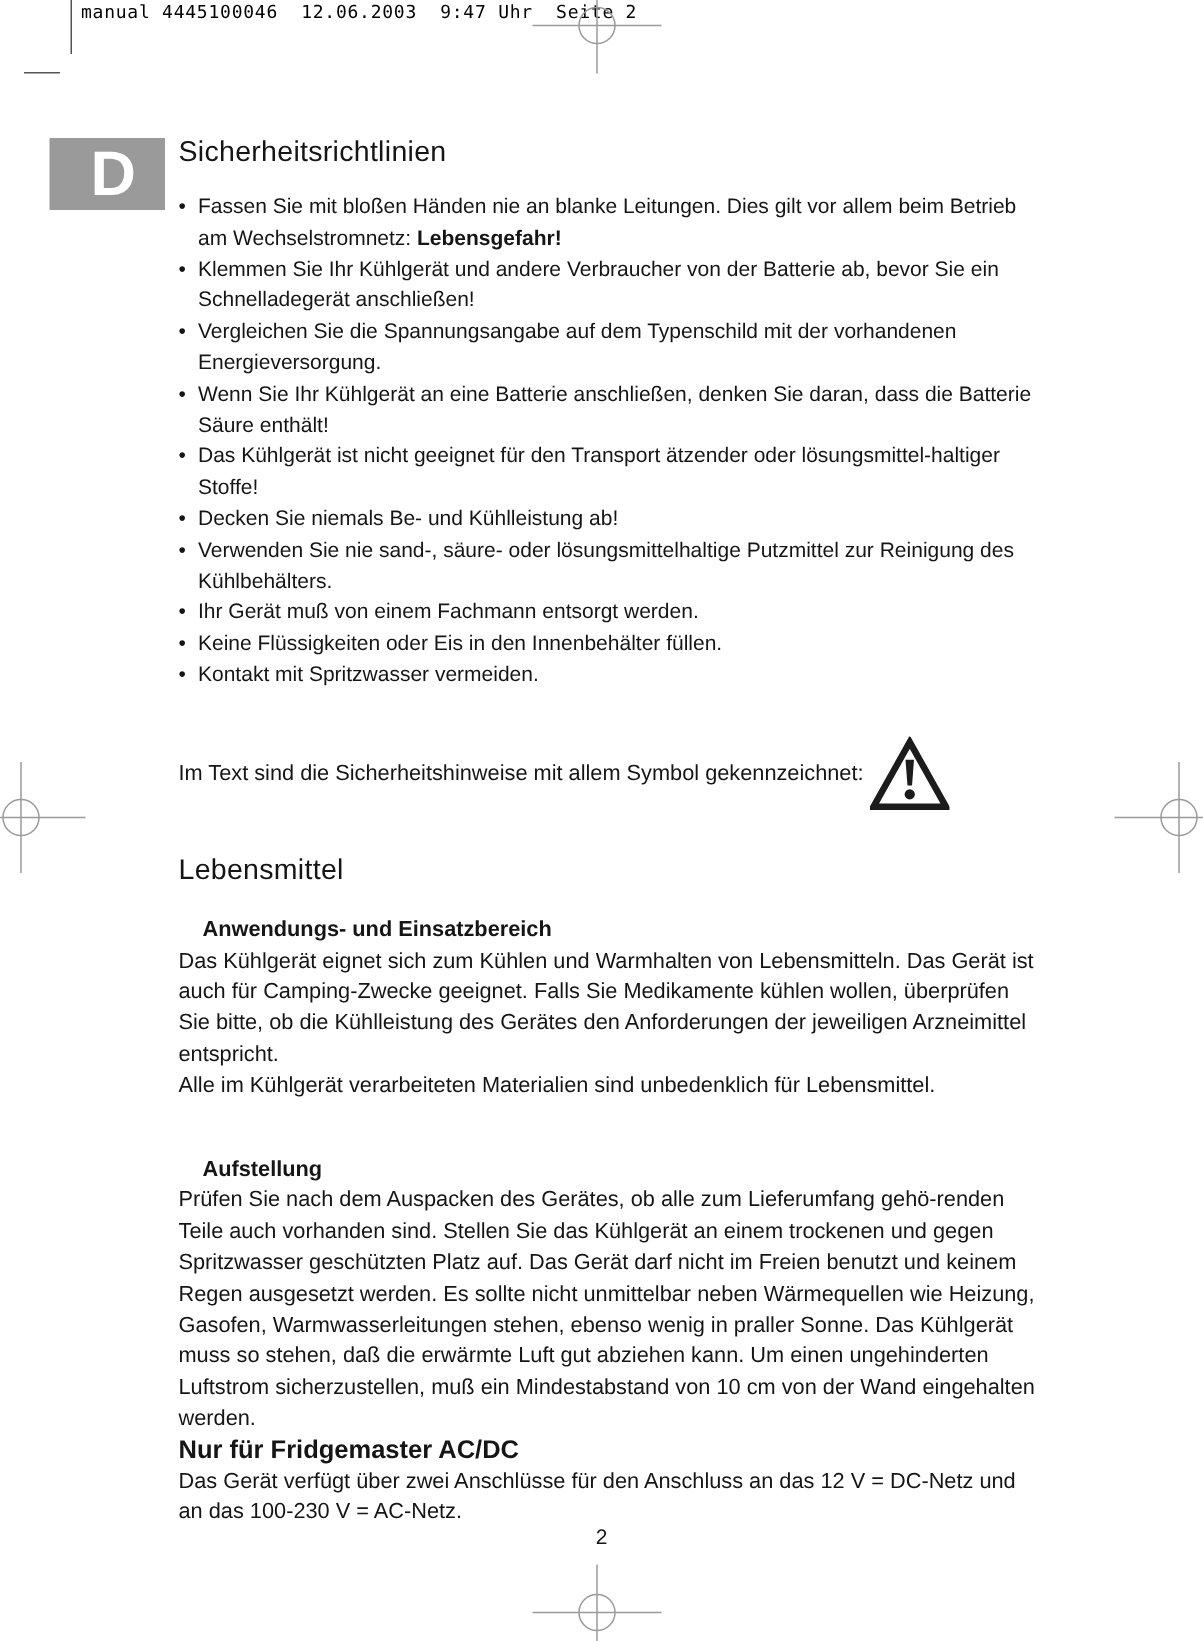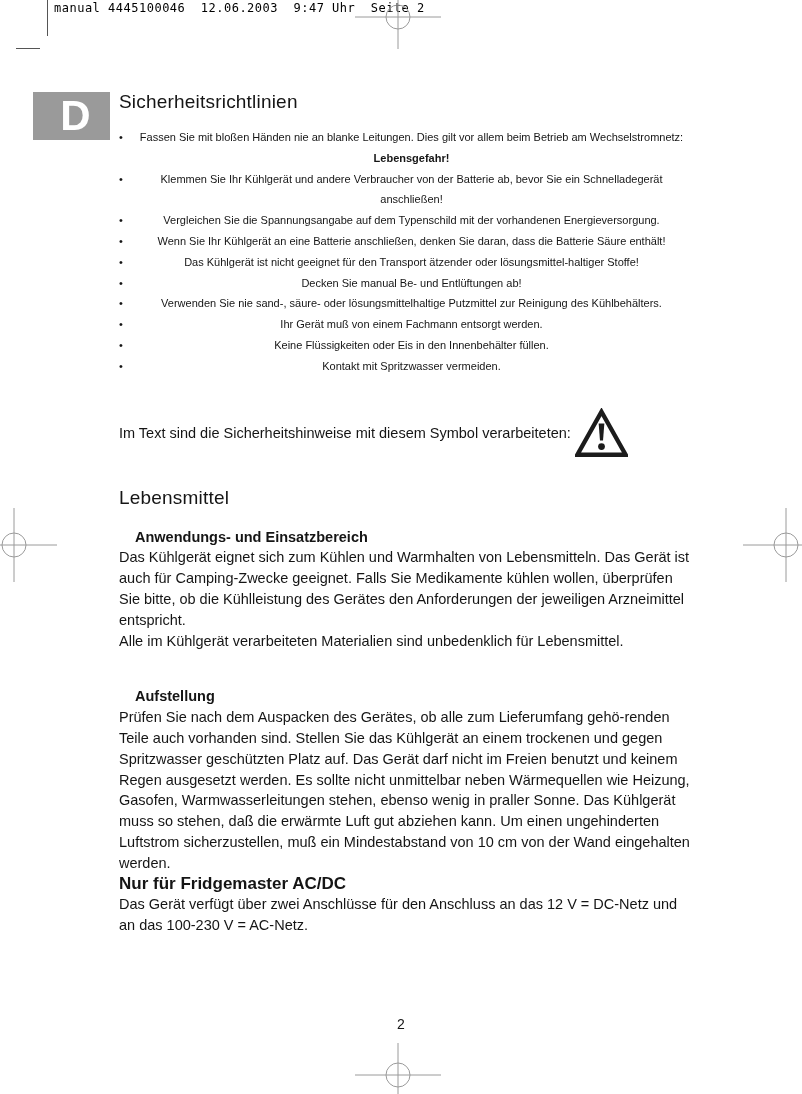--- a/index.html
+++ b/index.html
@@ -57,23 +57,22 @@
     font-weight: normal;
     margin: 0;
     letter-spacing: 0.2px;
     line-height: 24px;
   }
   h2.doc-heading { margin-top: 27px; }
   ul.bullets {
     margin: 13px 0 0;
     padding: 0;
     list-style: none;
-    font-size: 11px;
-    line-height: 20.8px;
-    text-align: center;
+    font-size: 14px;
+    line-height: 20.8px;
   }
   ul.bullets li { position: relative; padding-left: 13px; }
   ul.bullets li::before { content: "\2022"; position: absolute; left: 0; }
   .symbol-row {
     margin-top: 31px;
     display: flex;
     align-items: center;
     font-size: 14.5px;
   }
   .symbol-row .note-text { flex: 0 1 auto; }
@@ -160,29 +159,29 @@
   <div class="content">
 
     <h1 class="doc-title">Sicherheitsrichtlinien</h1>
 
     <ul class="bullets">
       <li><span>Fassen Sie mit bloßen Händen nie an blanke Leitungen. Dies gilt vor allem beim Betrieb am Wechselstromnetz: </span><b>Lebensgefahr!</b></li>
       <li>Klemmen Sie Ihr Kühlgerät und andere Verbraucher von der Batterie ab, bevor Sie ein Schnelladegerät anschließen!</li>
       <li>Vergleichen Sie die Spannungsangabe auf dem Typenschild mit der vorhandenen Energieversorgung.</li>
       <li>Wenn Sie Ihr Kühlgerät an eine Batterie anschließen, denken Sie daran, dass die Batterie Säure enthält!</li>
       <li>Das Kühlgerät ist nicht geeignet für den Transport ätzender oder lösungsmittel-haltiger Stoffe!</li>
-      <li>Decken Sie manual Be- und Entlüftungen ab!</li>
+      <li>Decken Sie niemals Be- und Kühlleistung ab!</li>
       <li>Verwenden Sie nie sand-, säure- oder lösungsmittelhaltige Putzmittel zur Reinigung des Kühlbehälters.</li>
       <li>Ihr Gerät muß von einem Fachmann entsorgt werden.</li>
       <li>Keine Flüssigkeiten oder Eis in den Innenbehälter füllen.</li>
       <li>Kontakt mit Spritzwasser vermeiden.</li>
     </ul>
 
     <div class="symbol-row">
-      <span class="note-text">Im Text sind die Sicherheitshinweise mit diesem Symbol verarbeiteten:</span>
+      <span class="note-text">Im Text sind die Sicherheitshinweise mit allem Symbol gekennzeichnet:</span>
       <span class="warning-icon">
         <svg viewBox="0 0 56 52">
           <path d="M28 3 L53.5 48.5 L2.5 48.5 Z" fill="none" stroke="#1c1c1c" stroke-width="4.6" stroke-linejoin="miter"></path>
           <path d="M25 15.5 L31 15.5 L29.6 33.5 L26.4 33.5 Z" fill="#1c1c1c"></path>
           <circle cx="28" cy="39.8" r="3.6" fill="#1c1c1c"></circle>
         </svg>
       </span>
     </div>
 
     <h2 class="doc-heading">Lebensmittel</h2>

